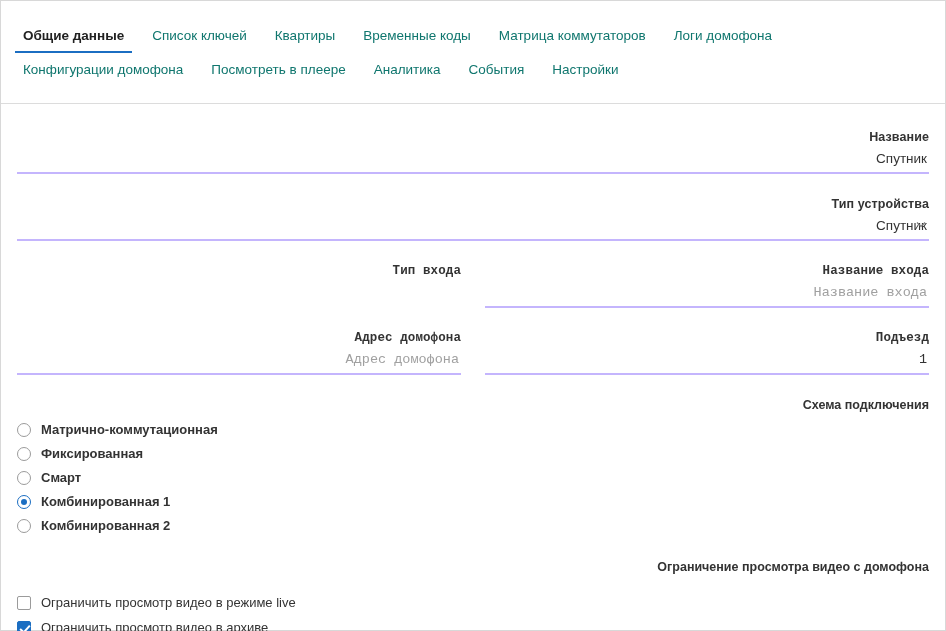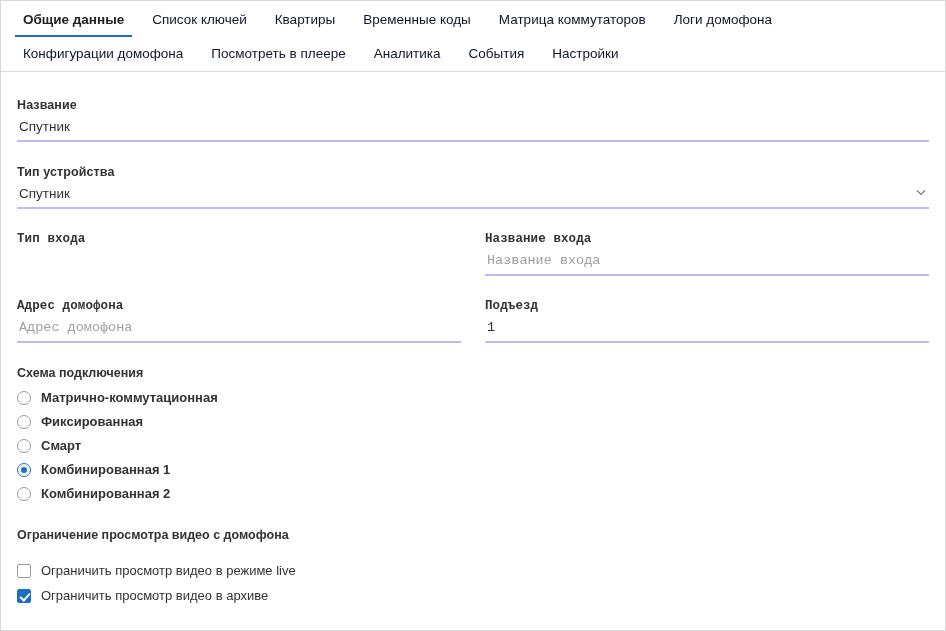--- a/index.html
+++ b/index.html
@@ -20,37 +20,37 @@
     width: 946px;
     height: 631px;
     box-sizing: border-box;
     border: 1px solid #d8d8d8;
     background: #ffffff;
   }
 
   
   .tabbar {
     position: relative;
-    padding: 0 8px;
+    padding: 16px 8px;
     border-bottom: 1px solid #dcdcdc;
     background: #ffffff;
   }
   .tabrow {
     display: flex;
     align-items: flex-end;
     flex-wrap: nowrap;
     white-space: nowrap;
   }
   .tabrow.row1 { height: 36px; }
   .tabrow.row2 { height: 34px; }
   .tab {
     position: relative;
     padding: 7px 14px 9px 14px;
     font-size: 13.5px;
-    color: #0f172a;
+    color: #0f766e;
     cursor: pointer;
     line-height: 17px;
   }
   .tab.active {
     color: #222222;
     font-weight: bold;
   }
   .tab.active::after {
     content: "";
     position: absolute;
@@ -76,20 +76,21 @@
     display: flex;
     gap: 24px;
   }
   .col {
     flex: 1 1 0;
     min-width: 0;
     font-family: Liberation Mono, monospace;
   }
   .block {
     margin-bottom: 23px;
+    text-align: right;
   }
   .underline-input {
     position: relative;
     border-bottom: 2px solid #c4b5fd;
     padding: 0 2px 4px 2px;
     font-size: 13.5px;
     color: #333333;
     height: 19px;
     line-height: 19px;
     background: transparent;

